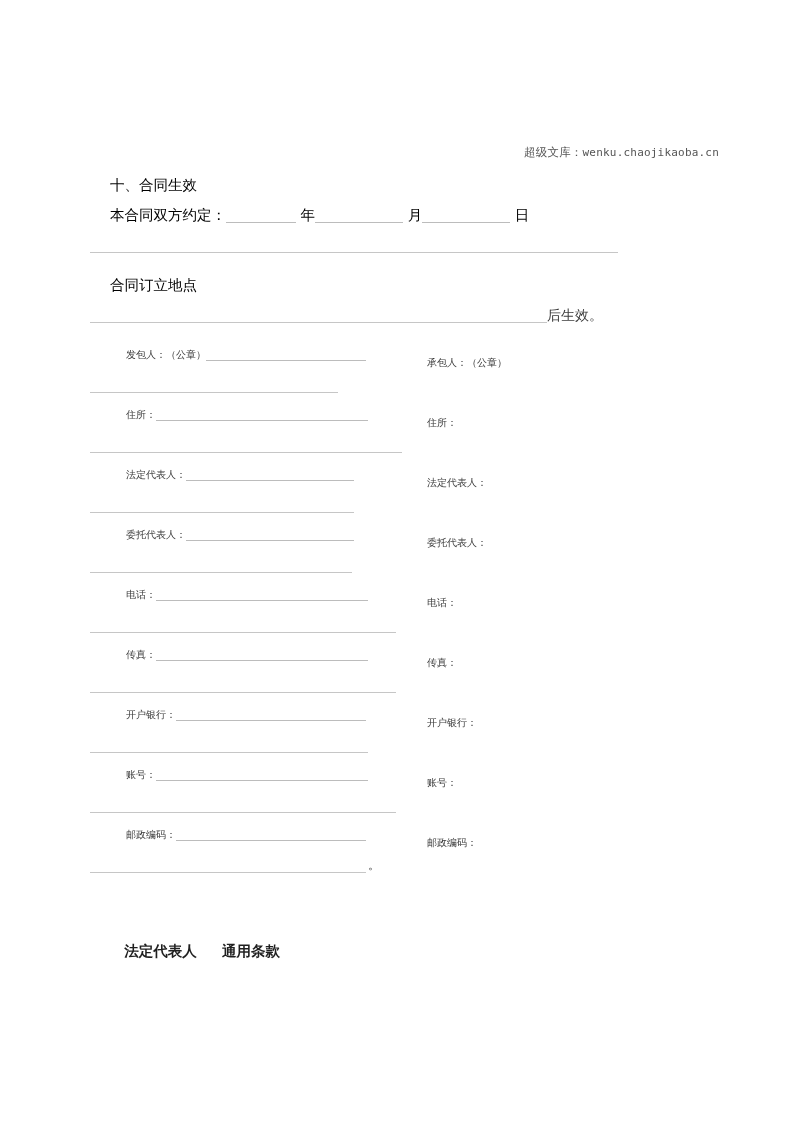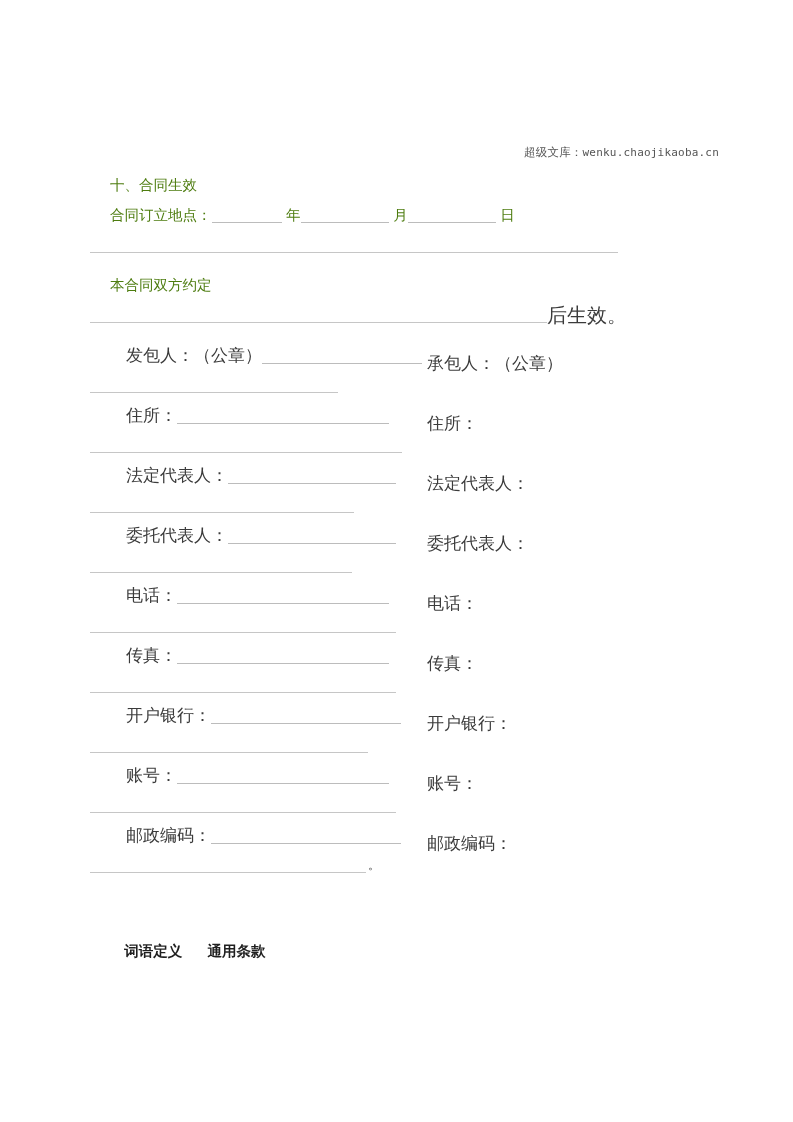--- a/index.html
+++ b/index.html
@@ -48,21 +48,21 @@
     top: 126px;
     width: 620px;
   }
 
   .line {
     position: relative;
     font-size: 14.5px;
     line-height: 30px;
     height: 30px;
     white-space: nowrap;
-    color: #4d7c0f;
+    color: #000000;
   }
   .line.indent-half { padding-left: 16px; }
 
   
   .blank {
     display: inline-block;
     border-bottom: 1px solid #bcbcbc;
     height: 17px;
     vertical-align: -3px;
   }
@@ -79,30 +79,30 @@
     position: absolute;
     left: 0;
     bottom: 7px;
     height: 0;
     border-bottom: 1px solid #c6c6c6;
   }
   .rule-tail {
     position: absolute;
     bottom: 0;
     line-height: 30px;
-    font-size: 20px;
+    font-size: 14px;
     color: #3b3b3b;
   }
 
   
   .pair-row {
     position: relative;
     height: 30px;
     line-height: 30px;
-    font-size: 17px;
+    font-size: 10px;
     white-space: nowrap;
   }
   .pair-left {
     position: absolute;
     left: 32px;
     top: 0;
   }
   .pair-right {
     position: absolute;
     left: 333px;
@@ -130,32 +130,32 @@
     <span>超级文库：</span><span class="hdr-site">wenku.chaojikaoba.cn</span>
   </div>
 
   <div class="body-area">
 
     <div class="line indent-half">
       <span>十、合同生效</span>
     </div>
 
     <div class="line indent-half">
-      <span>合同订立地点：</span><span class="blank" style="width:70px"></span>&nbsp;<span>年</span><span class="blank" style="width:88px"></span>&nbsp;<span>月</span><span class="blank" style="width:88px"></span>&nbsp;<span>日</span>
+      <span>本合同双方约定：</span><span class="blank" style="width:70px"></span>&nbsp;<span>年</span><span class="blank" style="width:88px"></span>&nbsp;<span>月</span><span class="blank" style="width:88px"></span>&nbsp;<span>日</span>
     </div>
 
 
     <div class="rule-line">
       <span class="rule" style="width:528px; left:-4px;"></span>
     </div>
 
     <div class="spacer-10"></div>
 
     <div class="line indent-half">
-      <span>本合同双方约定</span>
+      <span>合同订立地点</span>
     </div>
 
     <div class="rule-line">
       <span class="rule" style="width:457px; left:-4px;"></span>
       <span class="rule-tail" style="left:453px;">后生效。</span>
     </div>
 
     <div class="spacer-10"></div>
 
     <div class="pair-row">
@@ -263,21 +263,21 @@
       </span>
     </div>
     <div class="rule-line">
       <span class="rule" style="width:276px; left:-4px;"></span>
       <span class="rule-tail" style="left:274px; font-size:12px;">。</span>
     </div>
 
     <div class="spacer-26"></div>
 
     <div class="h-section">
-      <span>词语定义     通用条款</span>
+      <span>法定代表人     通用条款</span>
     </div>
 
     <div class="spacer-10"></div>
 
 
 
 
 
   </div>
 </div>

